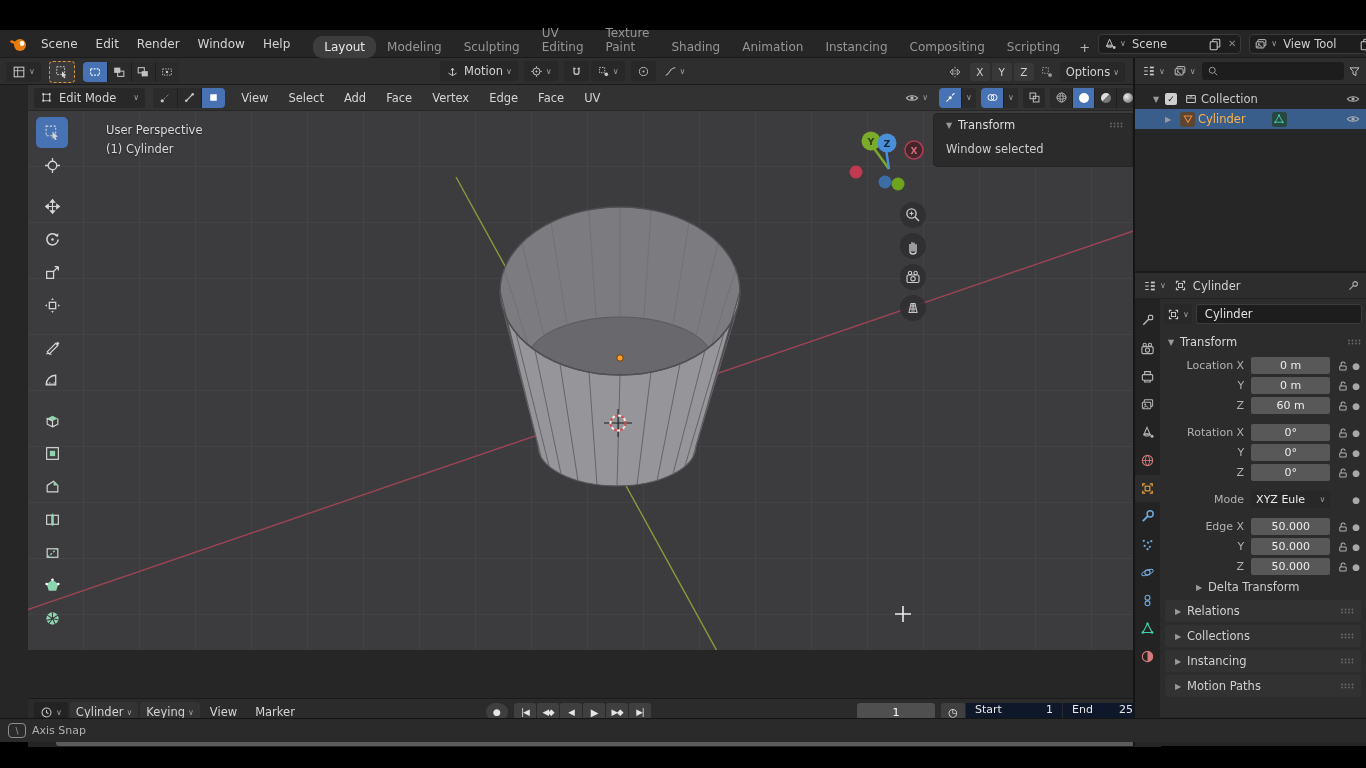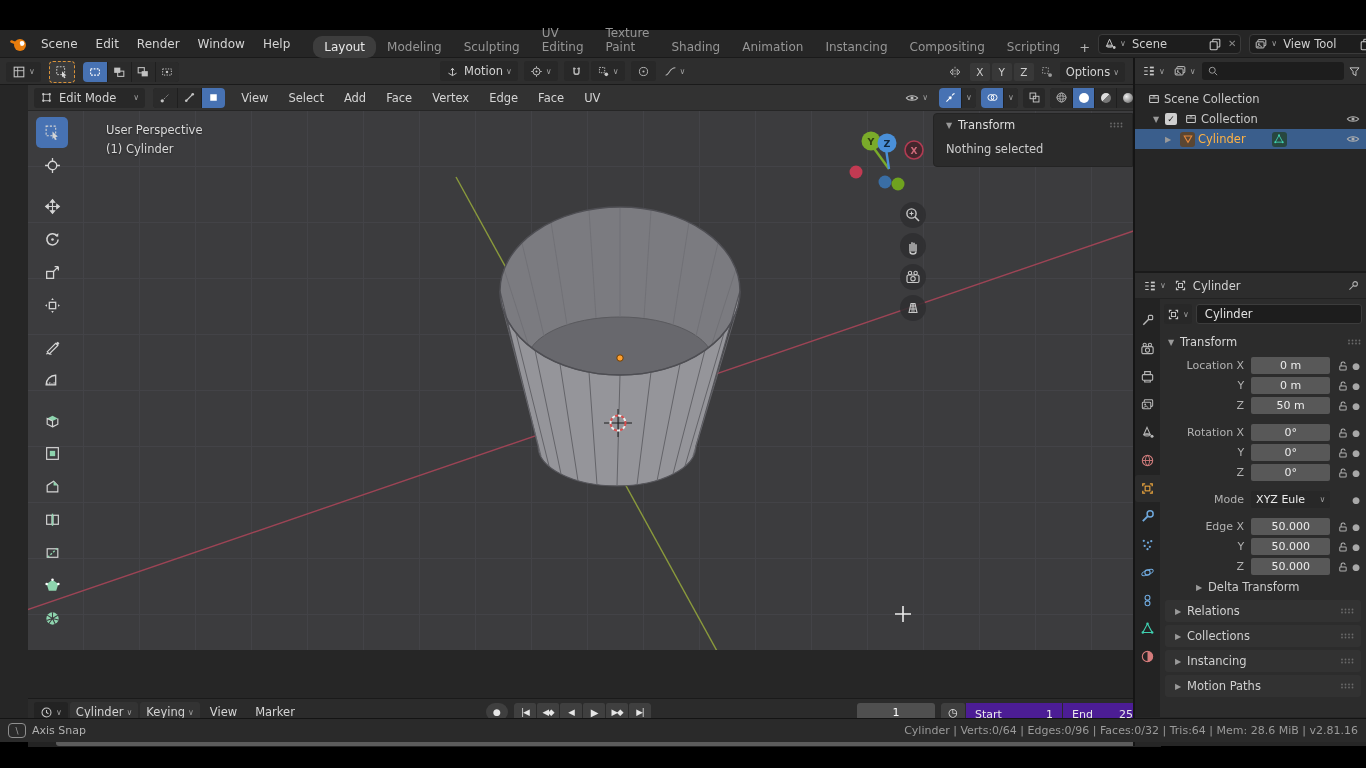--- a/index.html
+++ b/index.html
@@ -92,21 +92,21 @@
   .sect{display:flex;align-items:center;height:22px;background:#323232;border-radius:3px;margin:3px 1px;color:#d0d0d0;font-size:11.5px;padding:0 6px;}
   .caret{width:14px;color:#9a9a9a;font-size:8px;text-align:center;margin-right:2px;}
 
   
   .timeline{position:absolute;left:0;top:613px;width:1133px;height:48px;background:#2b2b2b;border-top:1px solid #1a1a1a;}
   .tlhead{height:26px;display:flex;align-items:center;padding:0 6px;gap:2px;}
   .tlhead .menu{font-size:11.5px;padding:0 8px;}
   .tbtn{background:#3f3f3f;color:#e6e6e6;height:18px;min-width:22px;display:flex;align-items:center;justify-content:center;border-radius:2px;font-size:8.5px;letter-spacing:-1px;}
   .tgroup{display:flex;gap:1px;background:#2a2a2a;border-radius:3px;overflow:hidden;}
   .framefield{width:78px;height:18px;background:#4f4f4f;border-radius:3px;color:#fff;font-size:11px;display:flex;align-items:center;justify-content:center;}
-  .sefield{height:18px;background:#4c1d95;display:flex;align-items:flex-end;justify-content:space-between;padding:0 9px;color:#e8e8e8;font-size:11px;}
+  .sefield{height:18px;background:#0f172a;display:flex;align-items:flex-start;justify-content:space-between;padding:0 9px;color:#e8e8e8;font-size:11px;}
   .ruler{position:relative;height:15px;background:#2e2e2e;}
   .rlabel{position:absolute;top:1px;transform:translateX(-50%);color:#8f8f8f;font-size:10px;}
   .playhead{position:absolute;left:28px;top:0;width:26px;height:15px;background:#4772b3;border-radius:3px 3px 0 0;color:#fff;font-size:10px;display:flex;align-items:center;justify-content:center;}
   .scrollstrip{position:relative;height:7px;background:#232323;}
   .scrollbar{position:absolute;left:28px;right:18px;top:0;height:6px;background:#5c5c5c;border-radius:3px;}
 
   
   .statusbar{position:absolute;left:0;top:688px;width:1366px;height:24px;background:#2a2a2a;border-top:1px solid #141414;display:flex;align-items:center;}
   .keycap{width:18px;height:15px;border:1.4px solid #8f8f8f;border-radius:4px;color:#9f9f9f;font-size:9px;display:flex;align-items:center;justify-content:center;margin:0 6px 0 8px;}
   .statusleft{color:#b0b0b0;font-size:11px;}
@@ -813,21 +813,21 @@
           <div class="npanel">
             <div class="npanel-h">
               <span class="caret">▼</span>
               <span>Transform</span>
               <span style="margin-left:auto" class="grip">
                   <svg class="ic" width="16" height="10" viewBox="0 0 16 10">
                     <use href="#sy-grip"></use>
                   </svg>
                 </span>
             </div>
-            <div class="npanel-b">Nothing selected</div>
+            <div class="npanel-b">Window selected</div>
           </div>
           <div class="ntabs">
             <div class="ntab active">Item</div>
             <div class="ntab">Tool</div>
             <div class="ntab">View</div>
             <div class="ntab">Gcode</div>
             <div class="ntab">Tissue</div>
           </div>
         </div>
 
@@ -929,28 +929,20 @@
           <div class="search">
             <svg class="ic" width="12" height="12" viewBox="0 0 16 16">
                 <use href="#sy-magnifier"></use>
               </svg>
           </div>
           <svg class="ic" width="13" height="13" viewBox="0 0 16 16" color="#c8c8c8">
               <use href="#sy-funnel"></use>
             </svg>
         </div>
         <div class="otree">
-          <div class="orow" style="padding-left:8px">
-            <span class="badge">
-                <svg class="ic" width="14" height="14" viewBox="0 0 16 16" color="#c8c8c8">
-                  <use href="#sy-box"></use>
-                </svg>
-              </span>
-            <span class="olabel flex1">Scene Collection</span>
-          </div>
           <div class="orow" style="padding-left:14px">
             <span class="caret">▼</span>
             <span class="chk">✓</span>
             <span class="badge">
                 <svg class="ic" width="14" height="14" vi="" viewBox="0 0 16 16" color="#c8c8c8">
                   <use href="#sy-box"></use>
                 </svg>
               </span>
             <span class="olabel flex1">Collection</span>
             <span>
@@ -1104,21 +1096,21 @@
               <div class="tfield">0 m</div>
               <span class="tlock">
                   <svg class="ic" width="11" height="11" viewBox="0 0 12 12">
                     <use href="#sy-lock"></use>
                   </svg>
                 </span>
               <span class="tdot">●</span>
             </div>
             <div class="trow">
               <span class="tlabel">Z</span>
-              <div class="tfield">50 m</div>
+              <div class="tfield">60 m</div>
               <span class="tlock">
                   <svg class="ic" width="11" height="11" viewBox="0 0 12 12">
                     <use href="#sy-lock"></use>
                   </svg>
                 </span>
               <span class="tdot">●</span>
             </div>
             <div class="gaprow"></div>
 
             <div class="trow">
@@ -1237,16 +1229,15 @@
                 </span>
             </div>
           </div>
         </div>
       </div>
     </div>
 
     <div class="statusbar">
       <span class="keycap">\</span>
       <span class="statusleft">Axis Snap</span>
-      <span class="statusright">Cylinder | Verts:0/64 | Edges:0/96 | Faces:0/32 | Tris:64 | Mem: 28.6 MiB | v2.81.16</span>
     </div>
   </div>
 </div>
 
 </body></html>

